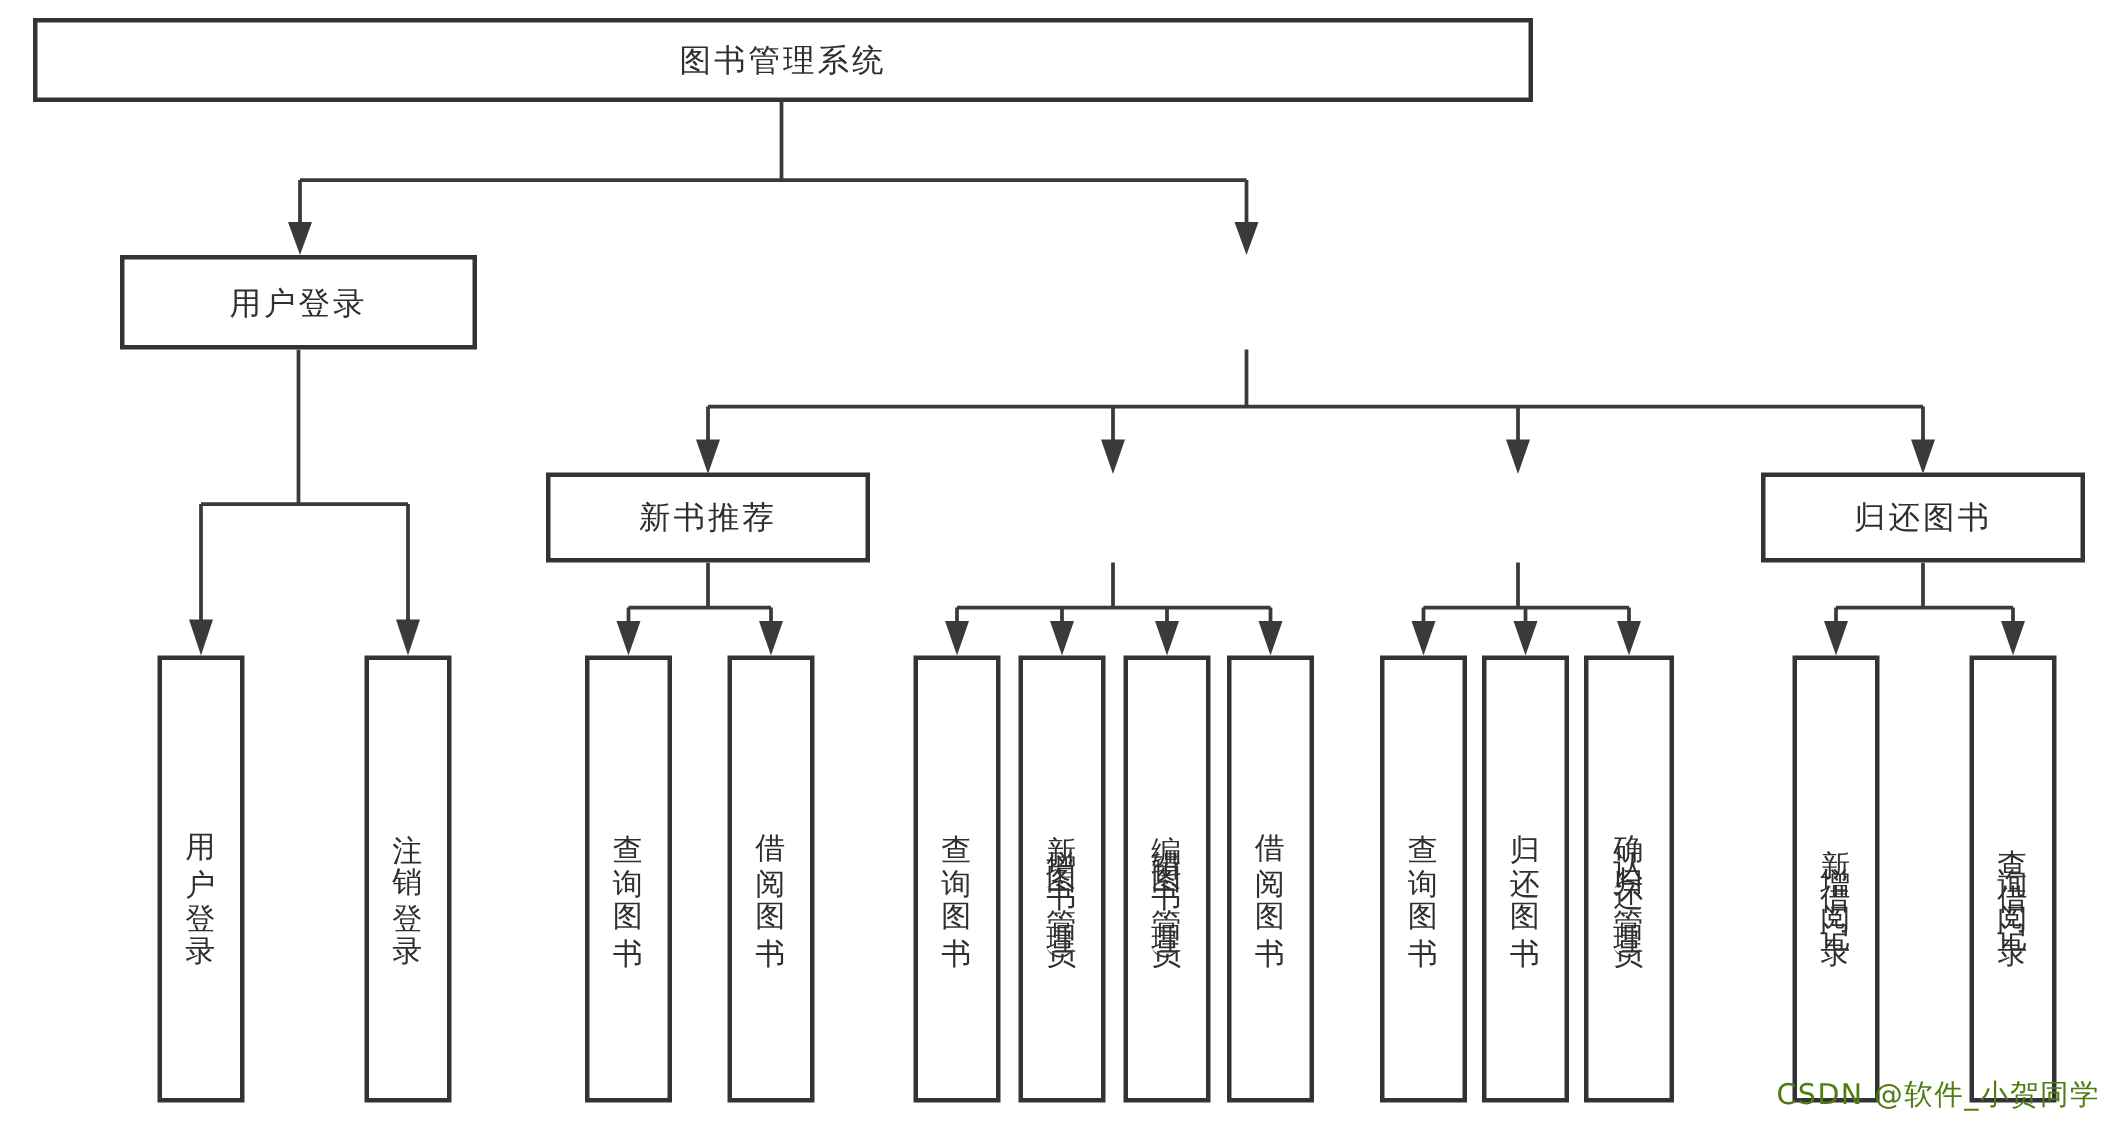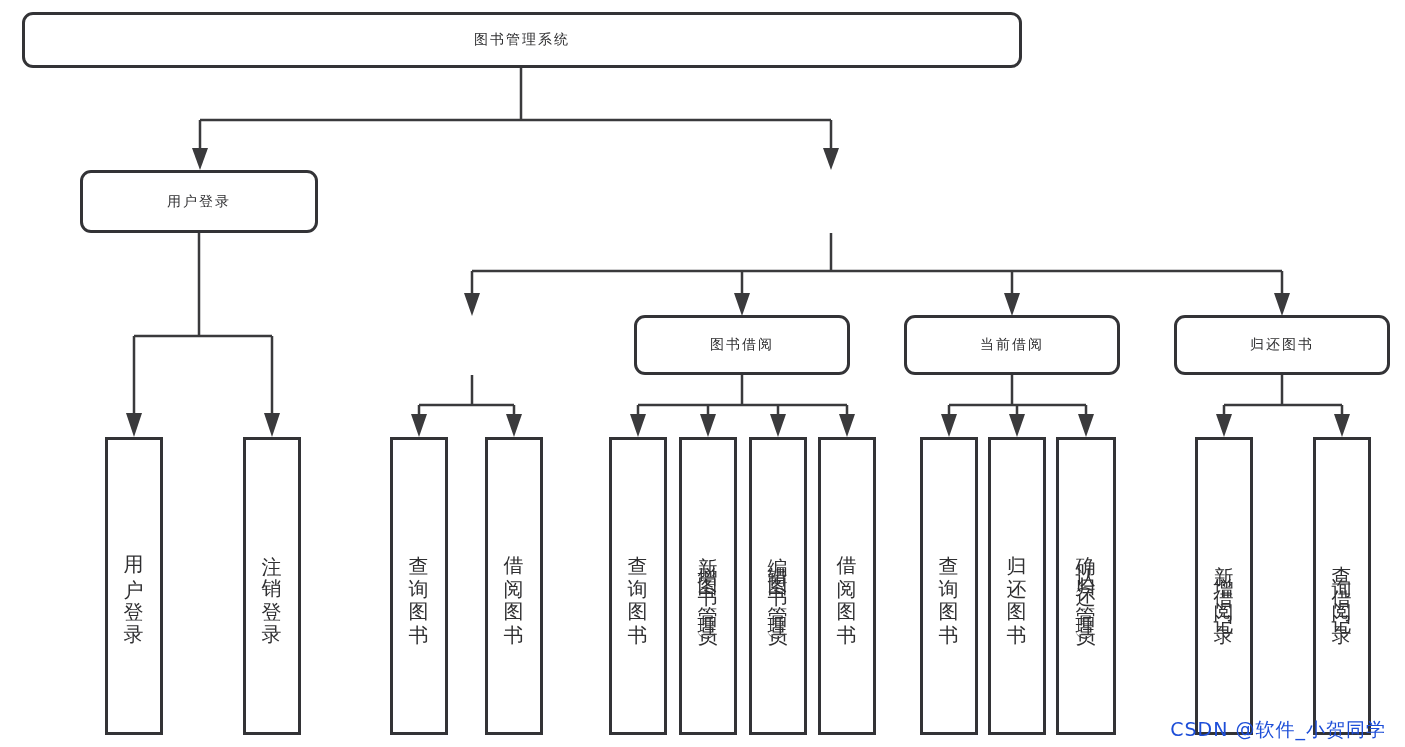--- a/index.html
+++ b/index.html
@@ -26,36 +26,35 @@
     box-sizing: border-box;
     border: 3px solid #333336;
     background: #ffffff;
     color: #2f2f31;
     display: flex;
     align-items: center;
     justify-content: center;
     text-align: center;
   }
   .node.h {
-    font-size: 14px;
+    font-size: 21px;
     letter-spacing: 2px;
     white-space: nowrap;
-    border-radius: 11px;
   }
   .node.v {
     writing-mode: vertical-rl;
     font-size: 20px;
     line-height: 1;
   }
   .watermark {
     position: absolute;
-    right: 19px;
+    right: 5px;
     bottom: 4px;
     font-size: 19px;
-    color: #1d4ed8;
+    color: #4d7c0f;
     letter-spacing: 1px;
     white-space: nowrap;
   }
 </style>
 </head>
 <body>
 
 <div class="stage">
 
   <svg class="wires" width="1405" height="747" viewBox="0 0 1405 747">
@@ -88,22 +87,21 @@
       <polygon points="1078,414 1094,414 1086,437"></polygon>
       <polygon points="1216,414 1232,414 1224,437"></polygon>
       <polygon points="1334,414 1350,414 1342,437"></polygon>
     </g>
   </svg>
 
   <div class="node h" style="left:22px; top:12px; width:1000px; height:56px;">图书管理系统</div>
 
   <div class="node h" style="left:80px; top:170px; width:238px; height:63px;">用户登录</div>
 
-  <div class="node h" style="left:634px; top:315px; width:216px; height:60px;">图书借阅</div>
-  <div class="node h" style="left:904px; top:315px; width:216px; height:60px;">当前借阅</div>
+  <div class="node h" style="left:364px; top:315px; width:216px; height:60px;">新书推荐</div>
   <div class="node h" style="left:1174px; top:315px; width:216px; height:60px;">归还图书</div>
 
   <div class="node v" style="left: 105px; top: 437px; width: 58px; height: 298px; letter-spacing: 23px;">用户登录</div>
   <div class="node v" style="left: 243px; top: 437px; width: 58px; height: 298px; letter-spacing: 23px;">注销登录</div>
 
   <div class="node v" style="left: 390px; top: 437px; width: 58px; height: 298px; letter-spacing: 23px;">查询图书</div>
   <div class="node v" style="left: 485px; top: 437px; width: 58px; height: 298px; letter-spacing: 23px;">借阅图书</div>
 
   <div class="node v" style="left: 609px; top: 437px; width: 58px; height: 298px; letter-spacing: 23px;">查询图书</div>
   <div class="node v" style="left: 679px; top: 437px; width: 58px; height: 298px; letter-spacing: 10px;">新增图书（管理员）</div>

